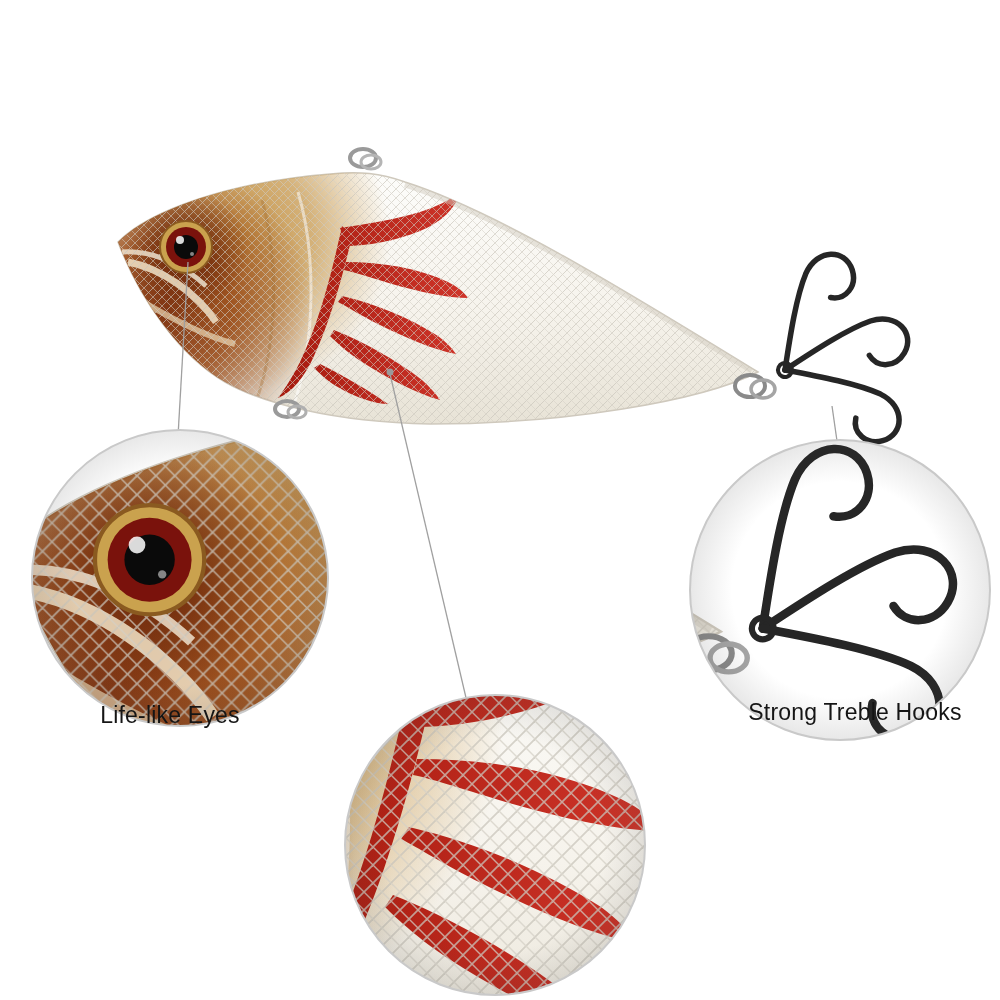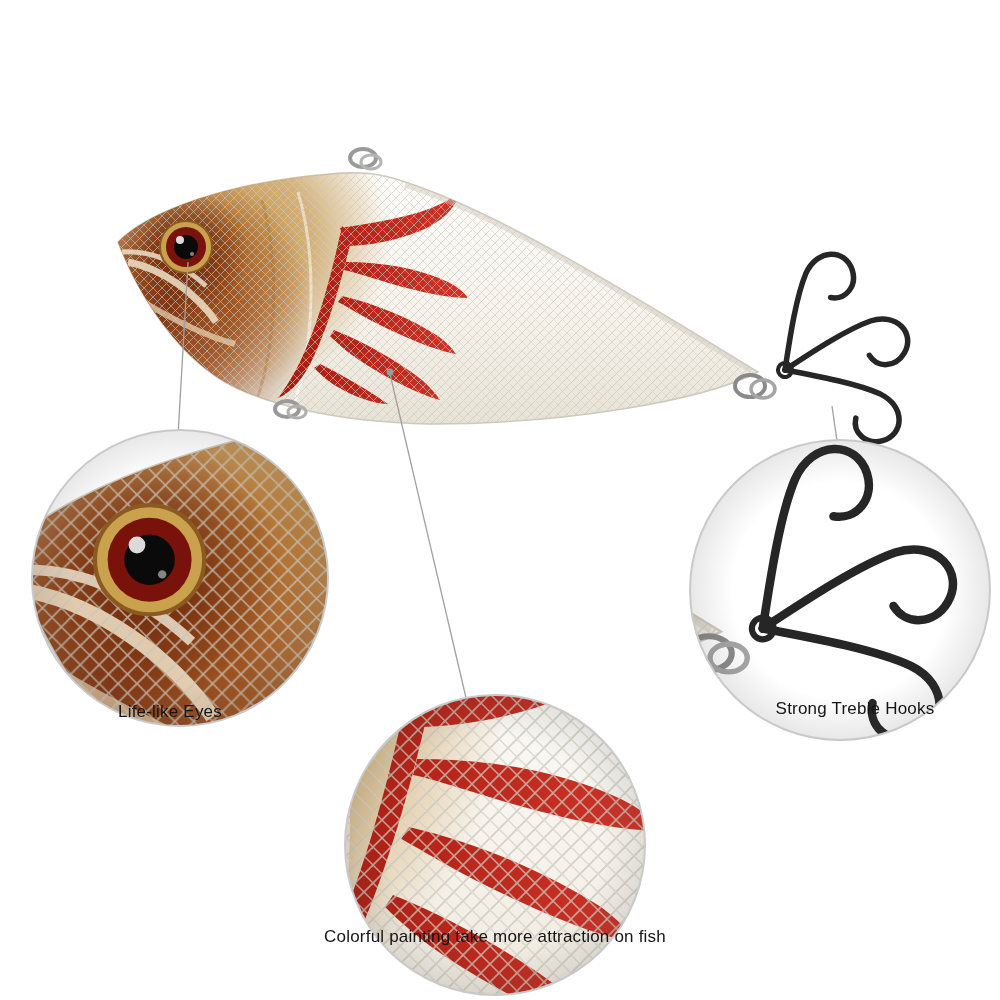--- a/index.html
+++ b/index.html
@@ -7,21 +7,21 @@
     position:relative;
     width:1000px;height:1000px;
     background:#ffffff;
     overflow:hidden;
     font-family:"Liberation Sans", sans-serif;
   }
   #artwork{position:absolute;left:0;top:0;}
   .callout-label{
     position:absolute;
     text-align:center;
-    font-size:17px;
+    font-size:23px;
     color:#151515;
     letter-spacing:0.2px;
   }
   .label-eyes{left:30px;top:702px;width:280px;}
   .label-hooks{left:700px;top:699px;width:310px;}
   .label-paint{left:145px;top:927px;width:700px;}
 </style>
 </head>
 <body>
 
@@ -168,15 +168,14 @@
         <circle cx="495" cy="845" r="150" fill="url(#vig)"></circle>
       </g>
       <circle cx="495" cy="845" r="150" fill="none" stroke="#c9c9c9" stroke-width="2"></circle>
     </g>
   </svg>
 
   <div class="callout-label label-eyes">Life-like Eyes</div>
 
   <div class="callout-label label-hooks">Strong Treble Hooks</div>
 
-  <div class="callout-label label-paint">Colorful painting take more attraction on fish</div>
 
 </div>
 
 </body></html>

